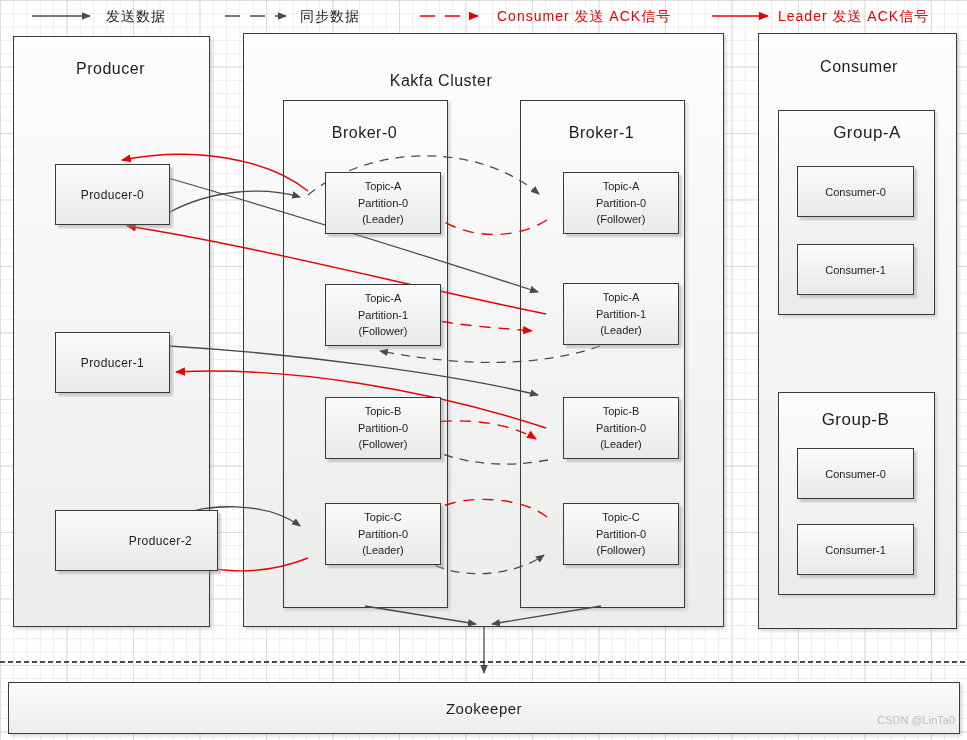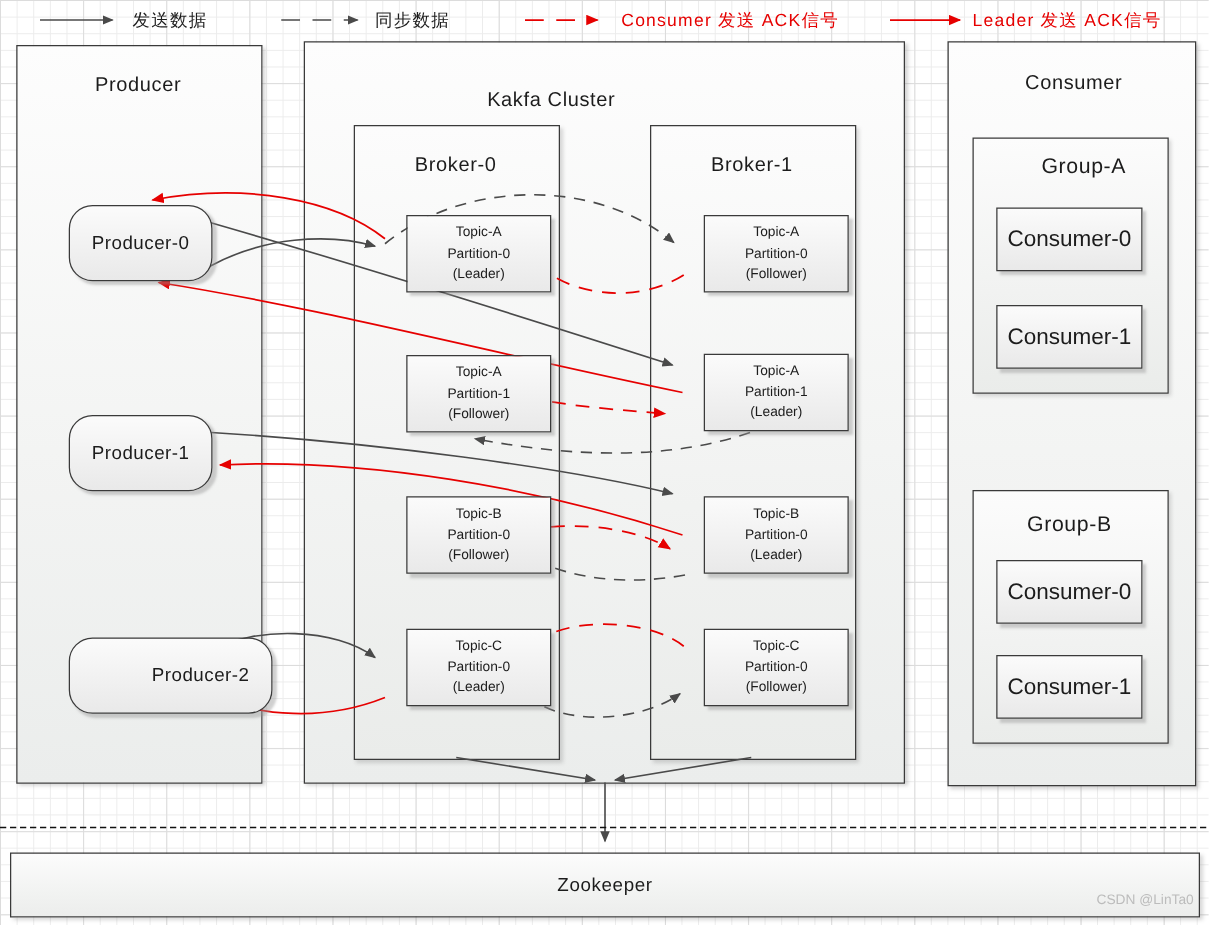--- a/index.html
+++ b/index.html
@@ -30,23 +30,23 @@
     position:absolute;left:0;right:0;text-align:center;
     font-size:16px;letter-spacing:.5px;z-index:3;
   }
   .node{
     position:absolute;border:1.3px solid #3a3a3a;
     background:linear-gradient(180deg,#fbfbfb 0%,#f0f0f0 60%,#e9e9e9 100%);
     box-shadow:3px 3px 2px rgba(150,150,150,.45);
     display:flex;flex-direction:column;align-items:center;justify-content:center;
     z-index:10;text-align:center;
   }
-  .node.big{font-size:15px;letter-spacing:.4px;border-radius:19px;}
+  .node.big{font-size:12px;letter-spacing:.4px;}
   .node.part{font-size:11px;line-height:16.5px;margin-left:17px;}
-  .node.cons{font-size:18px;}
+  .node.cons{font-size:11px;}
   svg.wires{position:absolute;left:0;top:0;z-index:6;pointer-events:none;}
   .edge-b{stroke:#4a4a4a;stroke-width:1.3;fill:none;}
   .edge-b.dash{stroke-dasharray:9 7;}
   .edge-r{stroke:#e60000;stroke-width:1.4;fill:none;}
   .edge-r.dash{stroke-dasharray:11 8;}
   .sep{stroke:#111;stroke-width:1.3;stroke-dasharray:5 3;fill:none;}
   .legend-label{position:absolute;top:8px;font-size:14px;letter-spacing:1px;white-space:nowrap;z-index:12;}
   .legend-label.red{color:#e60000;}
   .zk{
     position:absolute;left:8px;top:682px;width:950px;height:50px;

